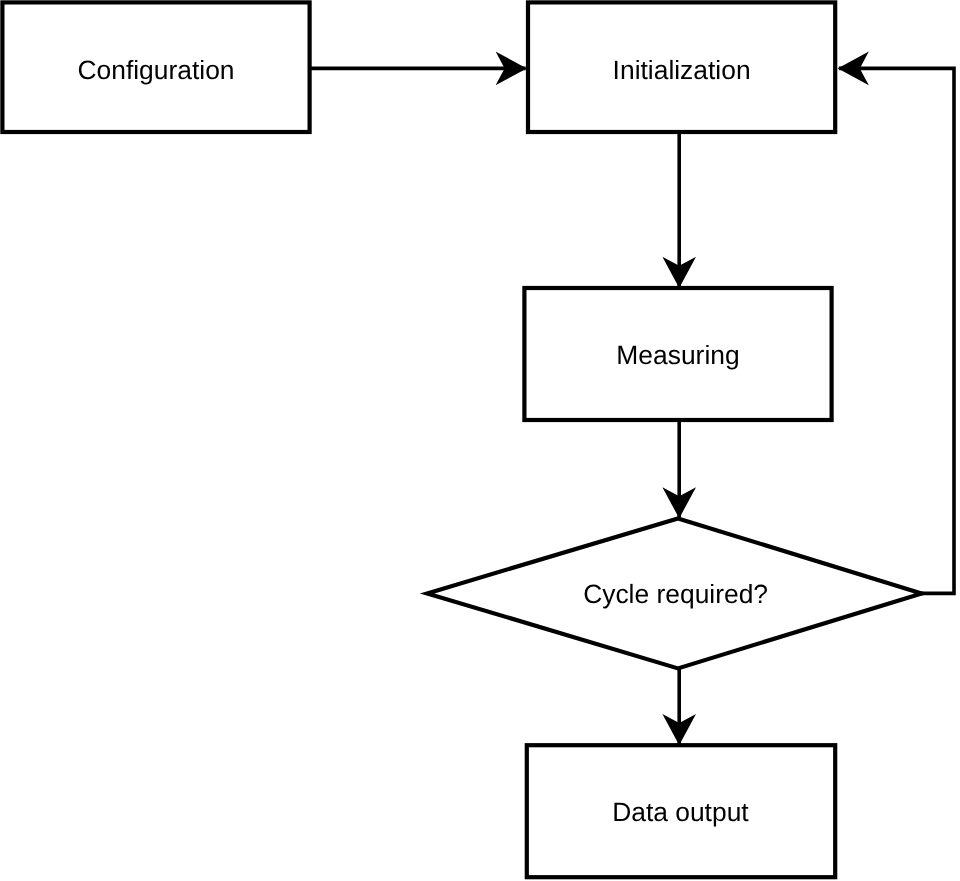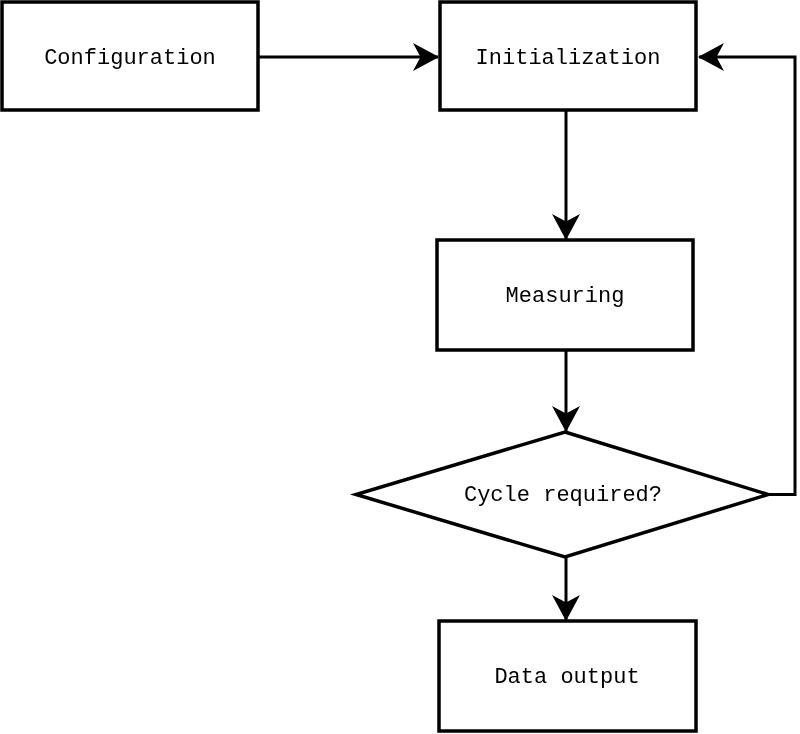--- a/index.html
+++ b/index.html
@@ -5,21 +5,21 @@
   html, body {
     margin: 0;
     padding: 0;
     background: #ffffff;
   }
   .stage {
     position: relative;
     width: 800px;
     height: 734px;
     background: #ffffff;
-    font-family: Liberation Mono, monospace;
+    font-family: Liberation Sans, sans-serif;
   }
   svg {
     display: block;
   }
   .node-shape {
     fill: #ffffff;
     stroke: #000000;
     stroke-width: 3.5;
   }
   .edge {

